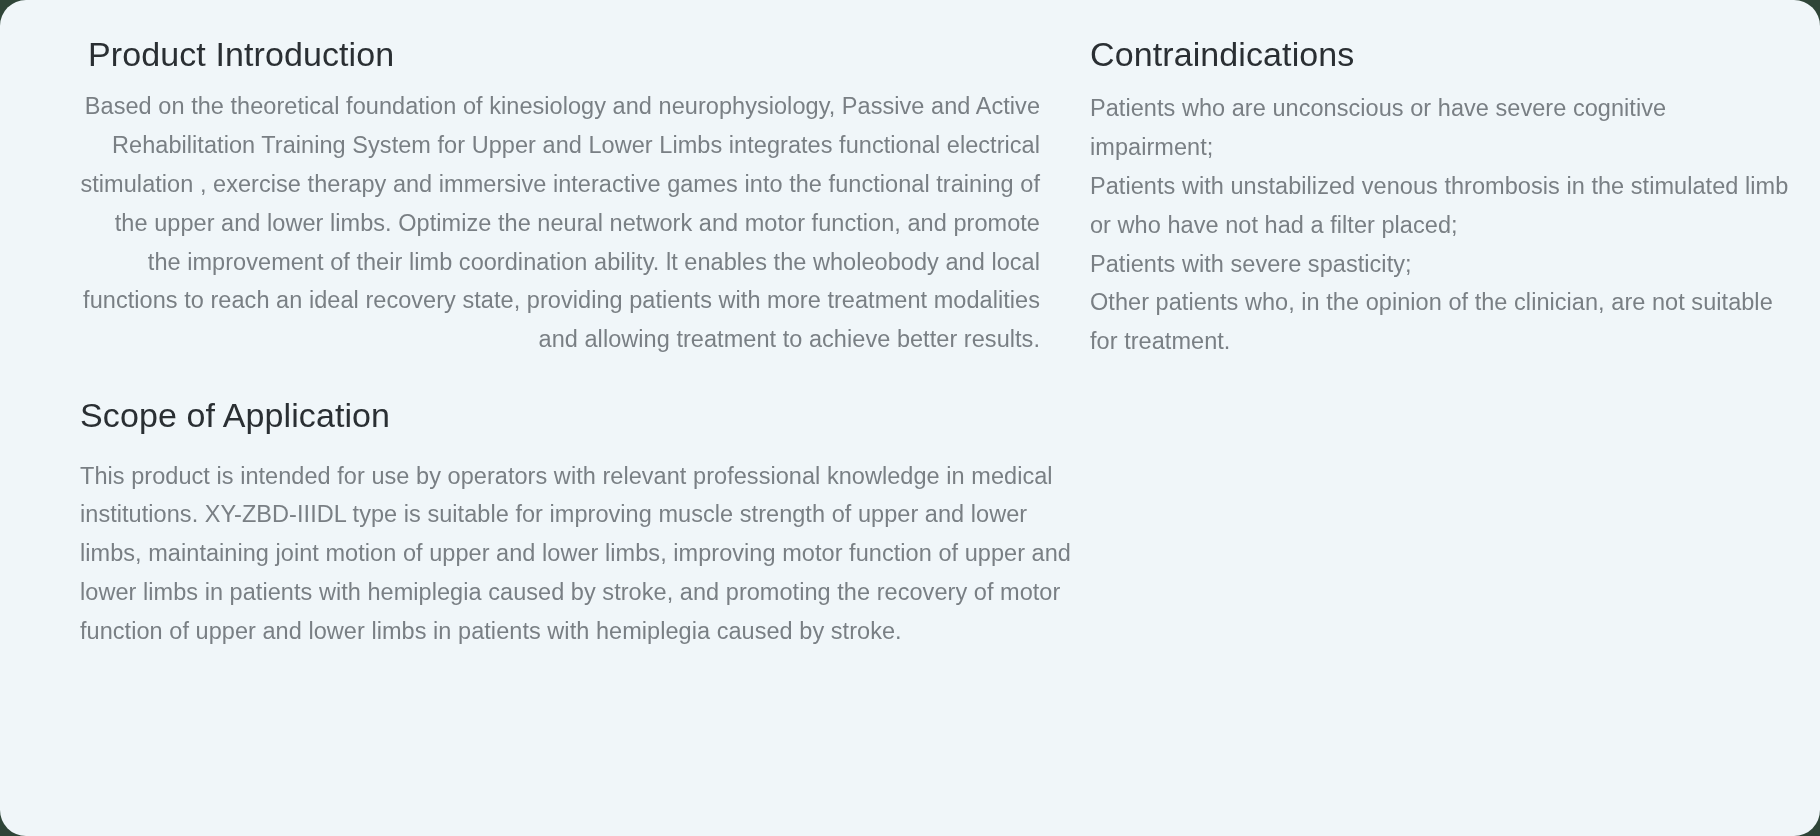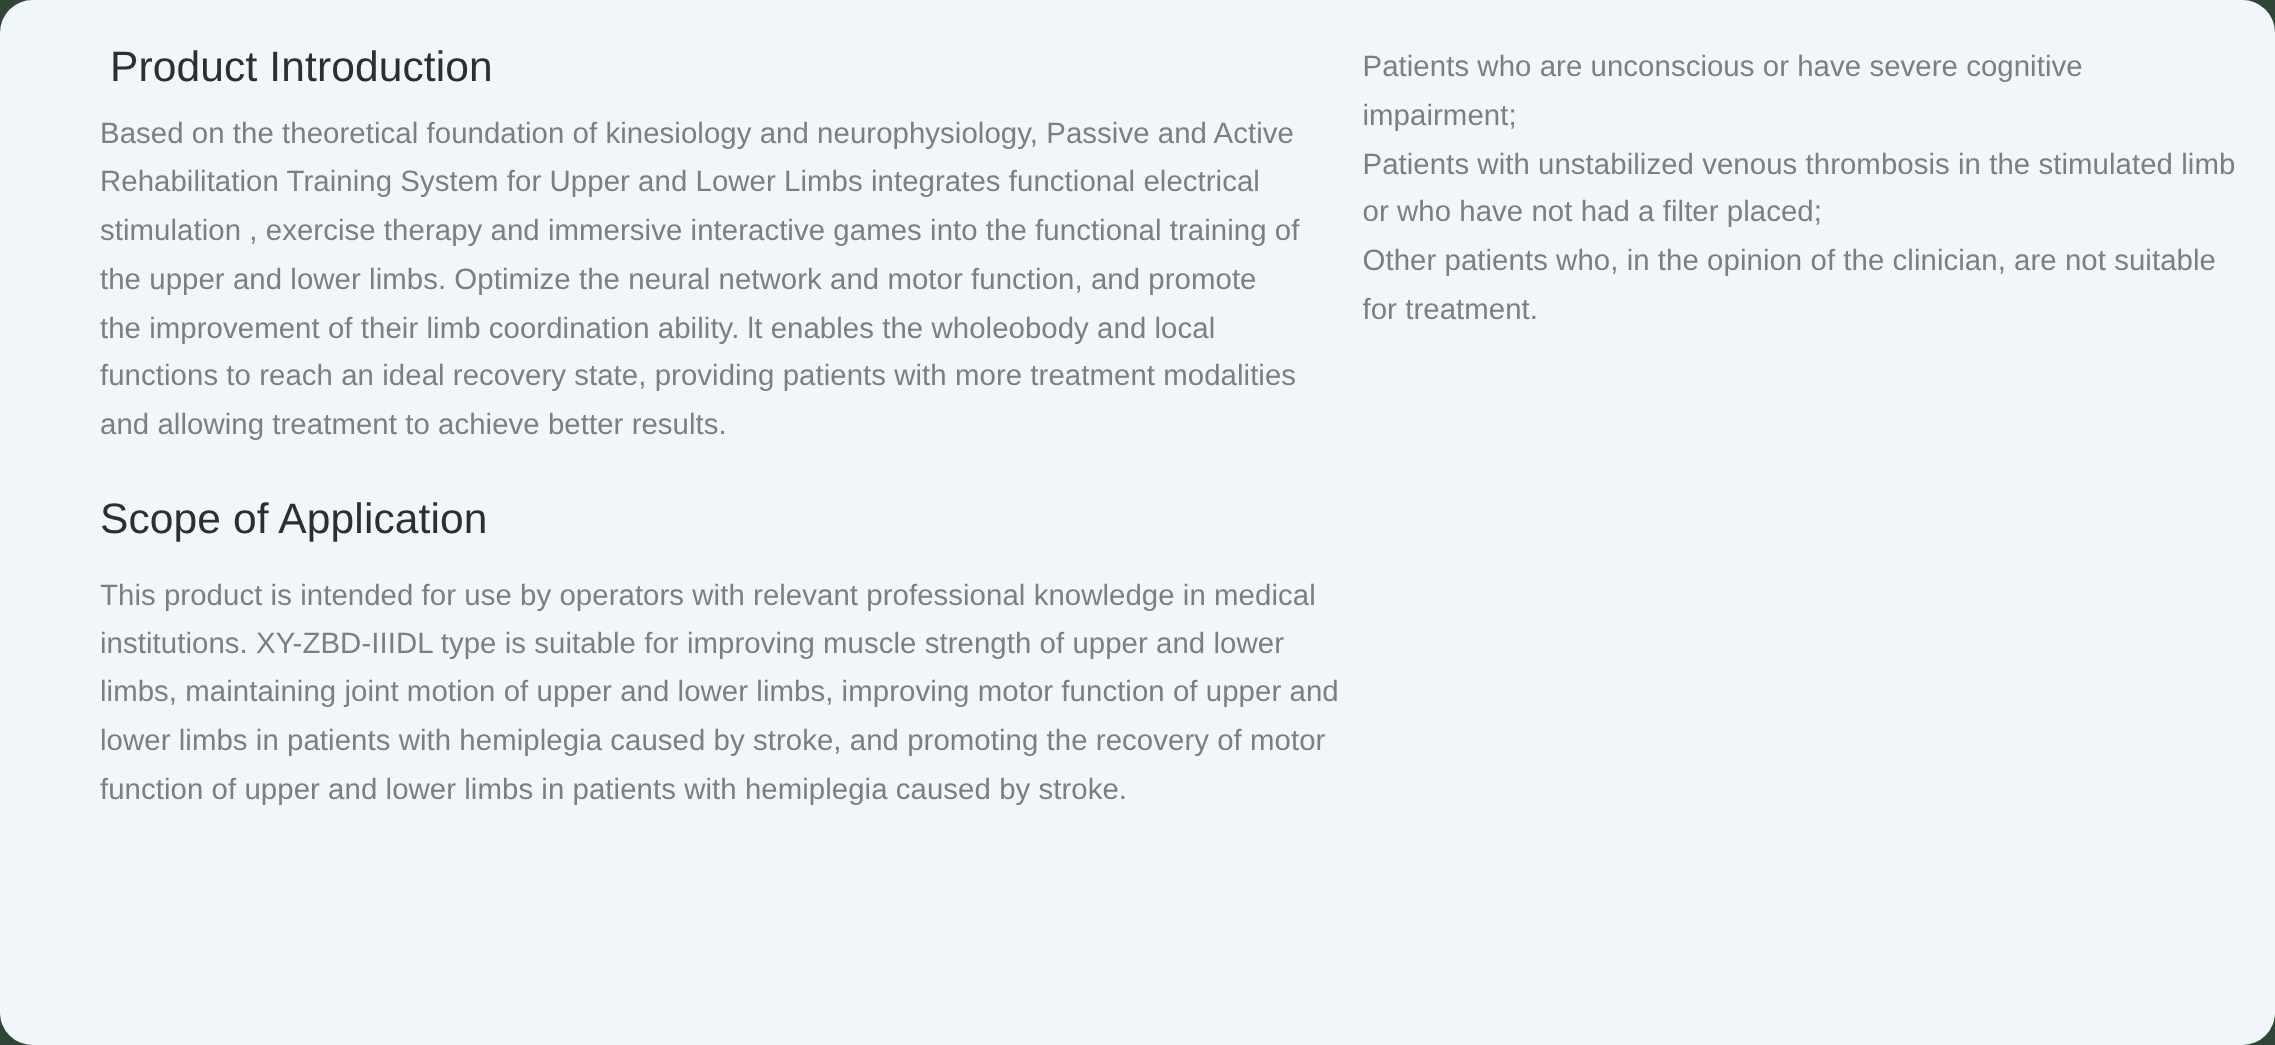--- a/index.html
+++ b/index.html
@@ -82,20 +82,21 @@
     font-size: 23.5px;
     font-weight: 400;
     line-height: 38.8px;
     margin: 0;
     letter-spacing: 0.05px;
     white-space: pre-wrap;
   }
 
   .body-intro {
     width: 960px;
+    text-align: right;
   }
 
   .body-scope {
     width: 1000px;
   }
 
   .contra-list {
     list-style: none;
     margin: 0;
     padding: 0;
@@ -128,23 +129,25 @@
       <section>
         <h2 class="heading heading-scope">Scope of Application</h2>
         <p class="body-text body-scope">This product is intended for use by operators with relevant professional knowledge in medical institutions. XY-ZBD-IIIDL type is suitable for improving muscle strength of upper and lower limbs, maintaining joint motion of upper and lower limbs, improving motor function of upper and lower limbs in patients with hemiplegia caused by stroke, and promoting the recovery of motor function of upper and lower limbs in patients with hemiplegia caused by stroke.</p>
       </section>
 
     </div>
 
     <div class="col-right">
 
       <section>
+        <h2 class="heading heading-contra">Contraindications</h2>
         <ul class="contra-list">
             <li>Patients who are unconscious or have severe cognitive impairment;</li>
             <li>Patients with unstabilized venous thrombosis in the stimulated limb or who have not had a filter placed;</li>
+            <li>Patients with severe spasticity;</li>
             <li>Other patients who, in the opinion of the clinician, are not suitable for treatment.</li>
           </ul>
       </section>
 
     </div>
 
   </div>
 </div>
 
 </body></html>

